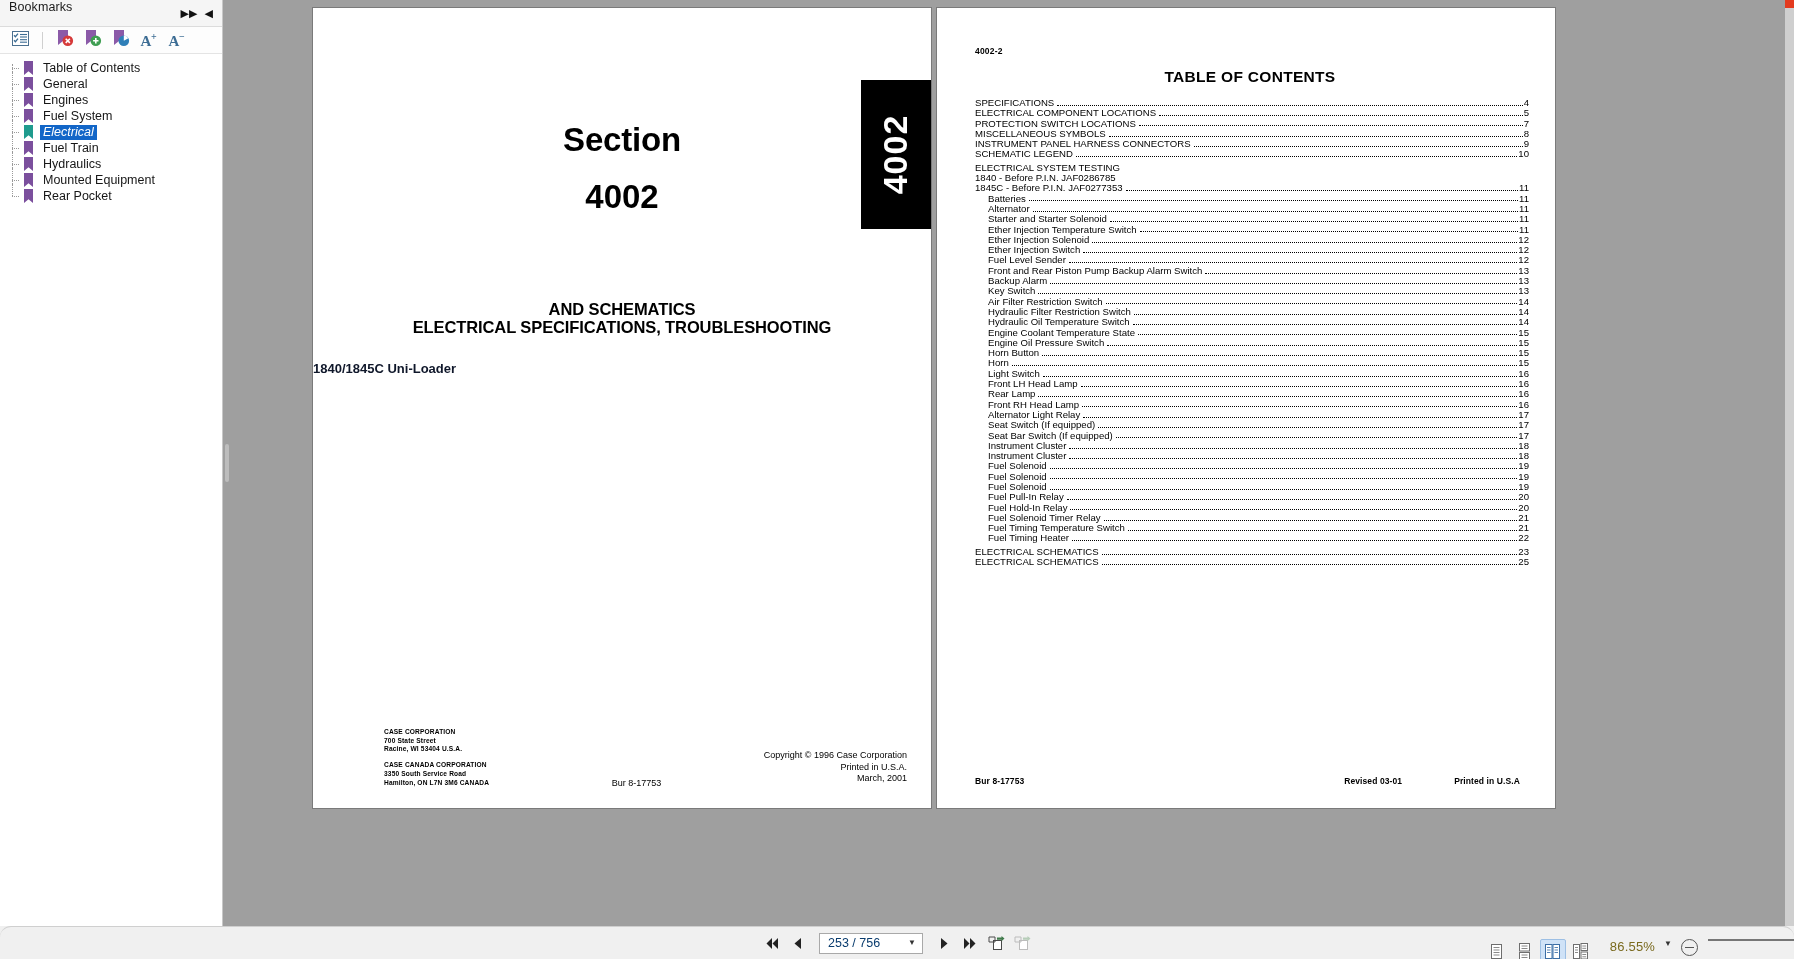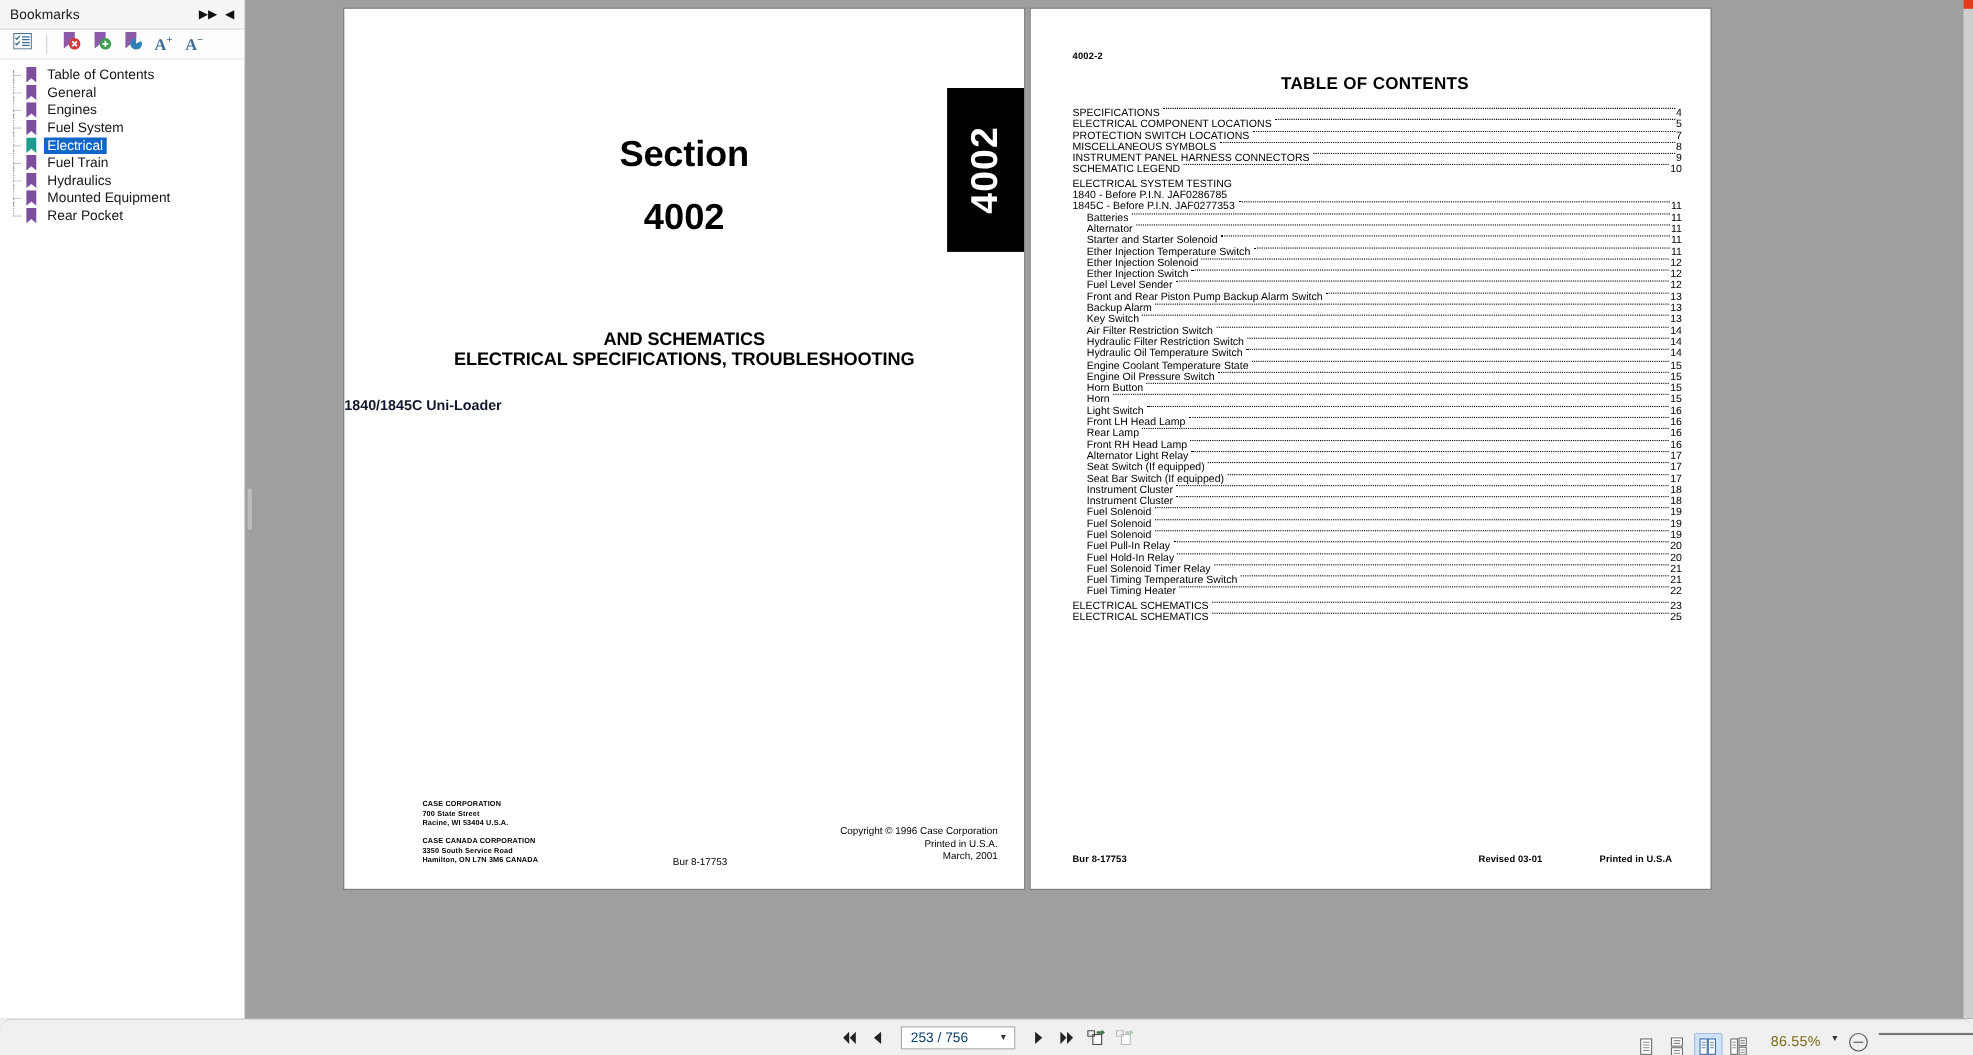--- a/index.html
+++ b/index.html
@@ -36,21 +36,20 @@
     display: flex;
     flex-direction: column;
     border-right: 1px solid #c8c8c8;
   }
   .sb-header {
     height: 27px;
     flex: 0 0 27px;
     background: #f5f5f5;
     border-bottom: 1px solid #dcdcdc;
     display: flex;
-    align-items: center;
     padding: 0 4px 0 9px;
     position: relative;
   }
   .sb-title {
     font-size: 12.5px;
     color: #1a1a1a;
     letter-spacing: .1px;
   }
   .sb-header-btns {
     margin-left: auto;
@@ -146,20 +145,21 @@
   .bm-label {
     font-size: 12.5px;
     color: #161616;
     line-height: 15px;
     white-space: nowrap;
     padding: 0 3px;
   }
   .bm-row.selected .bm-label {
     background: #1266c8;
     color: #ffffff;
+    font-style: italic;
   }
 
   
   .splitter {
     width: 8px; flex: 0 0 8px;
     background: #9f9f9f;
     position: relative;
     cursor: col-resize;
   }
   .splitter .grip {
@@ -298,21 +298,21 @@
     letter-spacing: .3px;
     padding-right: 4px;
   }
   .toc {
     font-size: 9.6px;
     color: #000;
     line-height: 10.3px;
   }
   .toc-line {
     display: flex;
-    align-items: flex-start;
+    align-items: flex-end;
     white-space: nowrap;
   }
   .toc-line .t {
     flex: 0 0 auto;
     padding-right: 3px;
   }
   .toc-line .leader {
     flex: 1 1 auto;
     border-bottom: 1px dotted #000;
     margin-bottom: 2.5px;

